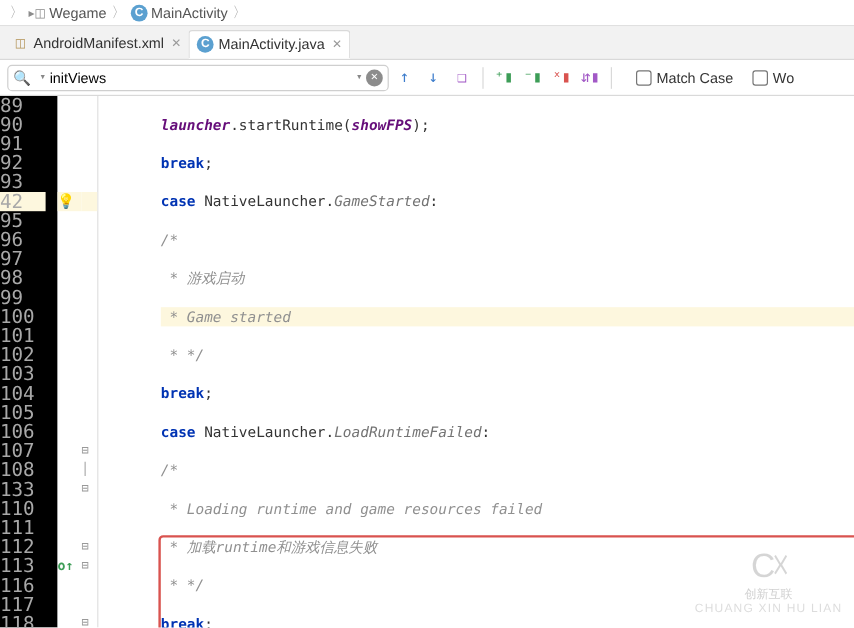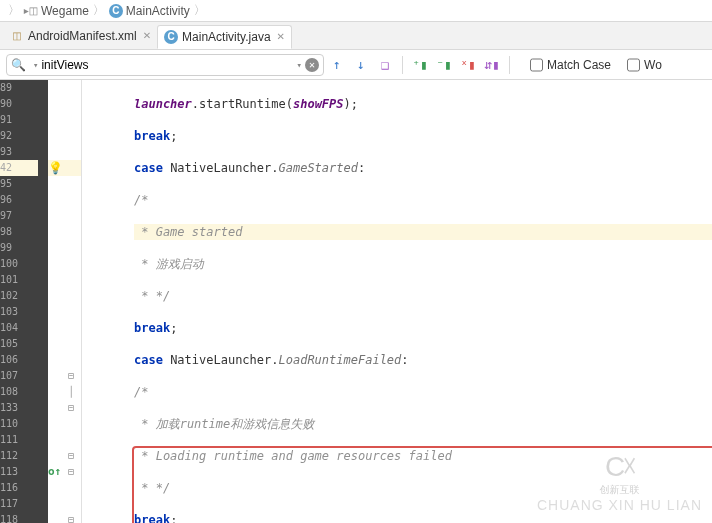--- a/index.html
+++ b/index.html
@@ -83,24 +83,24 @@
 
 .editor {
   display: flex;
   height: calc(100% - 80px);
   position: relative;
 }
 .gutter {
   width: 48px;
   padding-right: 10px;
   color: #a8a8a8;
-  font-size: 10px;
+  font-size: 16px;
   line-height: 16px;
   user-select: none;
-  background: #404040;
+  background: #000000;
 }
 .marks {
   width: 20px;
   background: #fff;
   line-height: 16px;
   font-size: 11px;
   text-align: center;
 }
 .fold {
   width: 14px;
@@ -138,21 +138,21 @@
   position: absolute;
   right: 10px;
   bottom: 10px;
   opacity: 0.4;
   font-family: Arial, sans-serif;
   text-align: center;
   pointer-events: none;
 }
 .watermark .wink { font-size: 28px; letter-spacing: -3px; color: #999; }
 .watermark .cn { font-size: 10px; color: #888; }
-.watermark .py { font-size: 14px; letter-spacing: 1px; color: #aaa; }
+.watermark .py { font-size: 10px; letter-spacing: 1px; color: #aaa; }
 .bulb { font-size: 12px; }
 </style>
 </head>
 <body>
 
 <div class="breadcrumb">
   <span class="sep">〉</span>
   <span class="icon folder-icon">▸◫</span>
   <span>Wegame</span>
   <span class="sep">〉</span>
@@ -296,28 +296,28 @@
     <div class="line"></div>
       <div class="line"></div>
       <div class="line">⊟</div>
   </div>
 
   <div class="code">
 <div class="line">                        <span class="field">launcher</span><span class="fn">.startRuntime(</span><span class="field">showFPS</span><span class="fn">);</span></div>
 <div class="line">                        <span class="kw">break</span><span>;</span></div>
 <div class="line">                    <span class="kw">case </span><span>NativeLauncher.</span><span class="static">GameStarted</span><span>:</span></div>
 <div class="line">                        <span class="cmt">/*</span></div>
+<div class="line">                        <span class="cmt"> * 游戏启动</span></div>
 <div class="line hl">                        <span class="cmt"> * Game started</span><span class="caret"></span></div>
-<div class="line">                        <span class="cmt"> * 游戏启动</span></div>
 <div class="line">                        <span class="cmt"> * */</span></div>
 <div class="line">                        <span class="kw">break</span><span>;</span></div>
 <div class="line">                    <span class="kw">case </span><span>NativeLauncher.</span><span class="static">LoadRuntimeFailed</span><span>:</span></div>
 <div class="line">                        <span class="cmt">/*</span></div>
+<div class="line">                        <span class="cmt"> * Loading runtime and game resources failed</span></div>
 <div class="line">                        <span class="cmt"> * 加载runtime和游戏信息失败</span></div>
-<div class="line">                        <span class="cmt"> * Loading runtime and game resources failed</span></div>
 <div class="line">                        <span class="cmt"> * */</span></div>
 <div class="line">                        <span class="kw">break</span><span>;</span></div>
 
 
 
 
 
 
 
 

